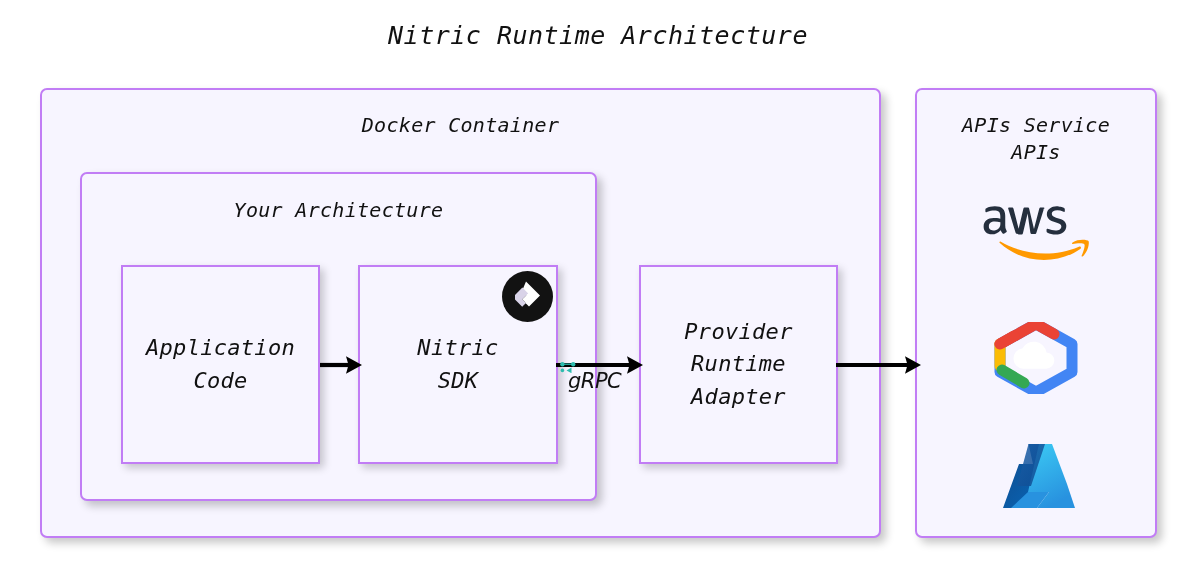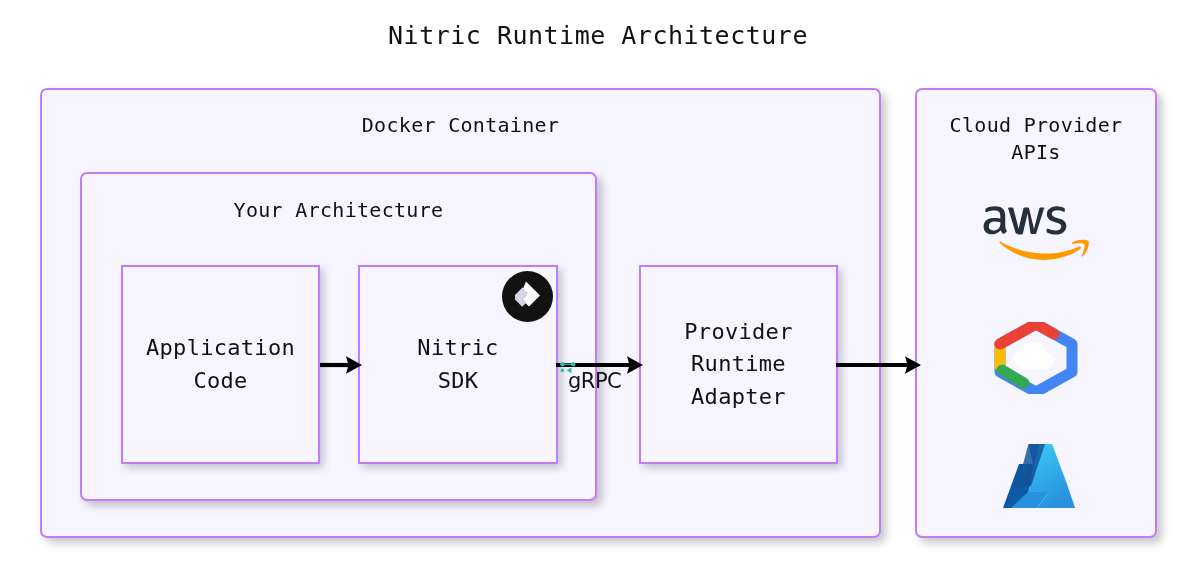--- a/index.html
+++ b/index.html
@@ -14,20 +14,21 @@
     position: relative;
     overflow: hidden;
     color: #1a1a1a;
   }
 
   #canvas {
     position: absolute;
     inset: 0;
     width: 1196px;
     height: 434px;
+    font-style: italic;
   }
 
   .diagram-title {
     position: absolute;
     left: 0;
     top: 21px;
     width: 1196px;
     text-align: center;
     font-size: 25px;
     letter-spacing: 0.5px;
@@ -197,21 +198,21 @@
     </svg>
   </div>
 
   <div class="box" id="provider-runtime-adapter">
     <div class="leaf-label">Provider
 Runtime
 Adapter</div>
   </div>
 
   <div class="box rounded" id="cloud-service-apis">
-    <div class="box-heading" style="white-space:pre;">Cloud Provider
+    <div class="box-heading" style="white-space:pre;">APIs Service
 APIs</div>
 
     <div class="cloud-logo" id="logo-aws">
       <svg width="110" height="66" viewBox="0 0 110 66" xmlns="http://www.w3.org/2000/svg">
         <g fill="#252f3e">
           <path d="M24.3 24.9c0 1.1.12 2 .33 2.65.24.65.54 1.36.96 2.13.15.24.21.48.21.69 0 .3-.18.6-.57.9l-1.89 1.26c-.27.18-.54.27-.78.27-.3 0-.6-.15-.9-.42a9.3 9.3 0 0 1-1.08-1.41c-.3-.51-.6-1.09-.93-1.79-2.34 2.76-5.28 4.14-8.82 4.14-2.52 0-4.53-.72-6-2.16-1.47-1.44-2.22-3.36-2.22-5.76 0-2.55.9-4.62 2.73-6.18 1.83-1.56 4.26-2.34 7.35-2.34 1.02 0 2.07.09 3.18.24 1.11.15 2.25.39 3.45.66v-2.19c0-2.28-.48-3.87-1.41-4.8-.96-.93-2.58-1.38-4.89-1.38-1.05 0-2.13.12-3.24.39a23.9 23.9 0 0 0-3.24 1.02c-.48.21-.84.33-1.05.39-.21.06-.36.09-.48.09-.42 0-.63-.3-.63-.93v-1.47c0-.48.06-.84.21-1.05.15-.21.42-.42.84-.63 1.05-.54 2.31-.99 3.78-1.35a18.2 18.2 0 0 1 4.68-.57c3.57 0 6.18.81 7.86 2.43 1.65 1.62 2.49 4.08 2.49 7.38v9.72zm-12.18 4.56c.99 0 2.01-.18 3.09-.54 1.08-.36 2.04-1.02 2.85-1.92.48-.57.84-1.2 1.02-1.92.18-.72.3-1.59.3-2.61v-1.26a25 25 0 0 0-2.76-.51 22.6 22.6 0 0 0-2.82-.18c-2.01 0-3.48.39-4.47 1.2-.99.81-1.47 1.95-1.47 3.45 0 1.41.36 2.46 1.11 3.18.72.75 1.77 1.11 3.15 1.11zm24.09 3.24c-.54 0-.9-.09-1.14-.3-.24-.18-.45-.6-.63-1.17L27.42 8.37c-.18-.6-.27-.99-.27-1.2 0-.48.24-.75.72-.75h2.94c.57 0 .96.09 1.17.3.24.18.42.6.6 1.17l5.04 19.86 4.68-19.86c.15-.6.33-.99.57-1.17.24-.18.66-.3 1.2-.3h2.4c.57 0 .96.09 1.2.3.24.18.45.6.57 1.17l4.74 20.1 5.19-20.1c.18-.6.39-.99.6-1.17.24-.18.63-.3 1.17-.3h2.79c.48 0 .75.24.75.75 0 .15-.03.3-.6.48-.3.18-.9.42-.18.75l-7.23 23.16c-.18.6-.39.99-.63 1.17-.24.18-.63.3-1.14.3h-2.58c-.57 0-.96-.09-1.2-.3-.24-.21-.45-.6-.57-1.2L46.62 12.6l-4.62 19.35c-.15.6-.33.99-.57 1.2-.24.21-.66.3-1.2.3h-2.58zm38.55.81a19.9 19.9 0 0 1-4.65-.54c-1.5-.36-2.67-.75-3.45-1.2-.48-.27-.81-.57-.93-.84a2.1 2.1 0 0 1-.18-.84v-1.53c0-.63.24-.93.69-.93.18 0 .36.03.54.09.18.06.45.18.75.3 1.02.45 2.13.81 3.3 1.05 1.2.24 2.37.36 3.57.36 1.89 0 3.36-.33 4.38-.99 1.02-.66 1.56-1.62 1.56-2.85 0-.84-.27-1.53-.81-2.1-.54-.57-1.56-1.08-3.03-1.56l-4.35-1.35c-2.19-.69-3.81-1.71-4.8-3.06-.99-1.32-1.5-2.79-1.5-4.35 0-1.26.27-2.37.81-3.33a7.7 7.7 0 0 1 2.16-2.46 9.5 9.5 0 0 1 3.12-1.56 13.1 13.1 0 0 1 3.78-.51c.66 0 1.35.03 2.01.12.69.09 1.32.21 1.95.33.6.15 1.17.3 1.71.48.54.18.96.36 1.26.54.42.24.72.48.9.75.18.24.27.57.27.99v1.41c0 .63-.24.96-.69.96-.24 0-.63-.12-1.14-.36a13.7 13.7 0 0 0-5.76-1.17c-1.71 0-3.06.27-3.99.84-.93.57-1.41 1.44-1.41 2.67 0 .84.3 1.56.9 2.13.6.57 1.71 1.14 3.3 1.65l4.26 1.35c2.16.69 3.72 1.65 4.65 2.88.93 1.23 1.38 2.64 1.38 4.2 0 1.29-.27 2.46-.78 3.48a8.1 8.1 0 0 1-2.19 2.64c-.93.75-2.04 1.29-3.33 1.68-1.35.42-2.76.63-4.29.63z"></path>
         </g>
         <path d="M99.2 47.9c-9.78 7.23-23.97 11.07-36.18 11.07-17.1 0-32.52-6.33-44.19-16.86-.93-.84-.09-1.98 1.02-1.32 12.6 7.32 28.17 11.74 44.25 11.74 10.86 0 22.8-2.25 33.78-6.9 1.65-.72 3.03 1.08 1.32 2.27z" fill="#ff9900"></path>
         <path d="M103.3 43.3c-1.26-1.62-8.34-.78-11.52-.39-.96.12-1.11-.72-.24-1.32 5.64-3.96 14.88-2.82 15.96-1.5 1.08 1.35-.3 10.62-5.58 15.06-.81.69-1.59.33-1.23-.57 1.2-2.97 3.87-9.66 2.61-11.28z" fill="#ff9900"></path>
       </svg>

